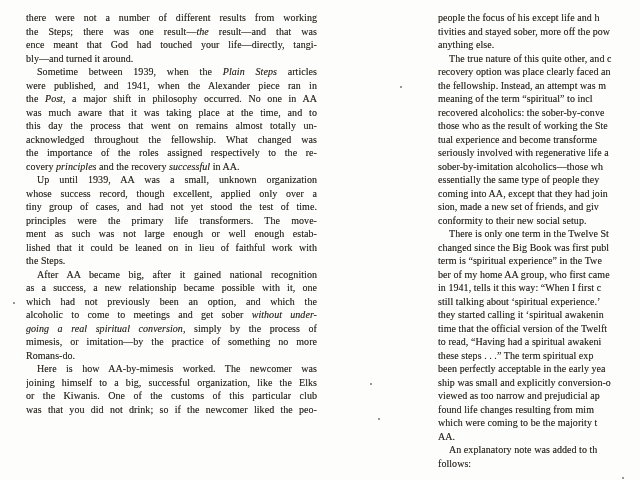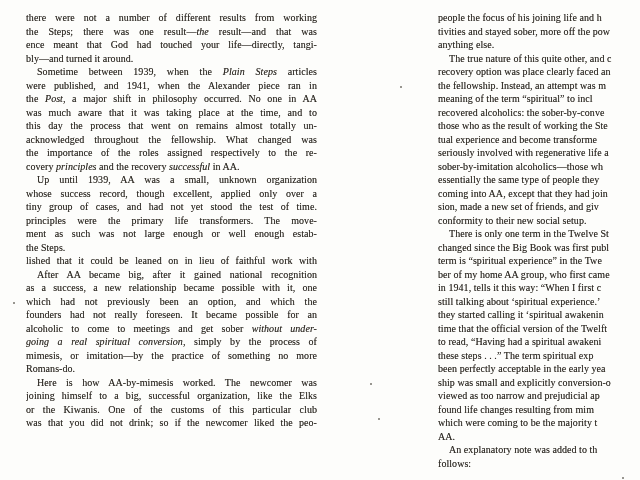--- a/index.html
+++ b/index.html
@@ -71,37 +71,36 @@
       <div class="ln just"><span>was much aware that it was taking place at the time, and to</span></div>
       <div class="ln just"><span>this day the process that went on remains almost totally un-</span></div>
       <div class="ln just"><span>acknowledged throughout the fellowship. What changed was</span></div>
       <div class="ln just"><span>the importance of the roles assigned respectively to the re-</span></div>
       <div class="ln"><span>covery </span><span class="it">principles</span><span> and the recovery </span><span class="it">successful</span><span> in AA.</span></div>
       <div class="ln ind just"><span>Up until 1939, AA was a small, unknown organization</span></div>
       <div class="ln just"><span>whose success record, though excellent, applied only over a</span></div>
       <div class="ln just"><span>tiny group of cases, and had not yet stood the test of time.</span></div>
       <div class="ln just"><span>principles were the primary life transformers. The move-</span></div>
       <div class="ln just"><span>ment as such was not large enough or well enough estab-</span></div>
+      <div class="ln just"><span>lished that it could be leaned on in lieu of faithful work with</span></div>
       <div class="ln"><span>the Steps.</span></div>
-      <div class="ln just"><span>lished that it could be leaned on in lieu of faithful work with</span></div>
       <div class="ln ind just"><span>After AA became big, after it gained national recognition</span></div>
       <div class="ln just"><span>as a success, a new relationship became possible with it, one</span></div>
       <div class="ln just"><span>which had not previously been an option, and which the</span></div>
-      <div class="ln just"><span>founders had not really foreseen. It became possible for an</span></div>
       <div class="ln just"><span>alcoholic to come to meetings and get sober </span><span class="it">without under-</span></div>
       <div class="ln just"><span class="it">going a real spiritual conversion</span><span>, simply by the process of</span></div>
       <div class="ln just"><span>mimesis, or imitation—by the practice of something no more</span></div>
       <div class="ln"><span>Romans-do.</span></div>
       <div class="ln ind just"><span>Here is how AA-by-mimesis worked. The newcomer was</span></div>
       <div class="ln just"><span>joining himself to a big, successful organization, like the Elks</span></div>
       <div class="ln just"><span>or the Kiwanis. One of the customs of this particular club</span></div>
       <div class="ln just"><span>was that you did not drink; so if the newcomer liked the peo-</span></div>
     </div>
   <div id="right-col" class="col">
-      <div class="ln"><span>people the focus of his joining life and h</span></div>
+      <div class="ln"><span>people the focus of his except life and h</span></div>
       <div class="ln"><span>tivities and stayed sober, more off the pow</span></div>
       <div class="ln"><span>anything else.</span></div>
       <div class="ln ind"><span>The true nature of this quite other, and c</span></div>
       <div class="ln"><span>recovery option was place clearly faced an</span></div>
       <div class="ln"><span>the fellowship. Instead, an attempt was m</span></div>
       <div class="ln"><span>meaning of the term “spiritual” to incl</span></div>
       <div class="ln"><span>recovered alcoholics: the sober-by-conve</span></div>
       <div class="ln"><span>those who as the result of working the Ste</span></div>
       <div class="ln"><span>tual experience and become transforme</span></div>
       <div class="ln"><span>seriously involved with regenerative life a</span></div>

